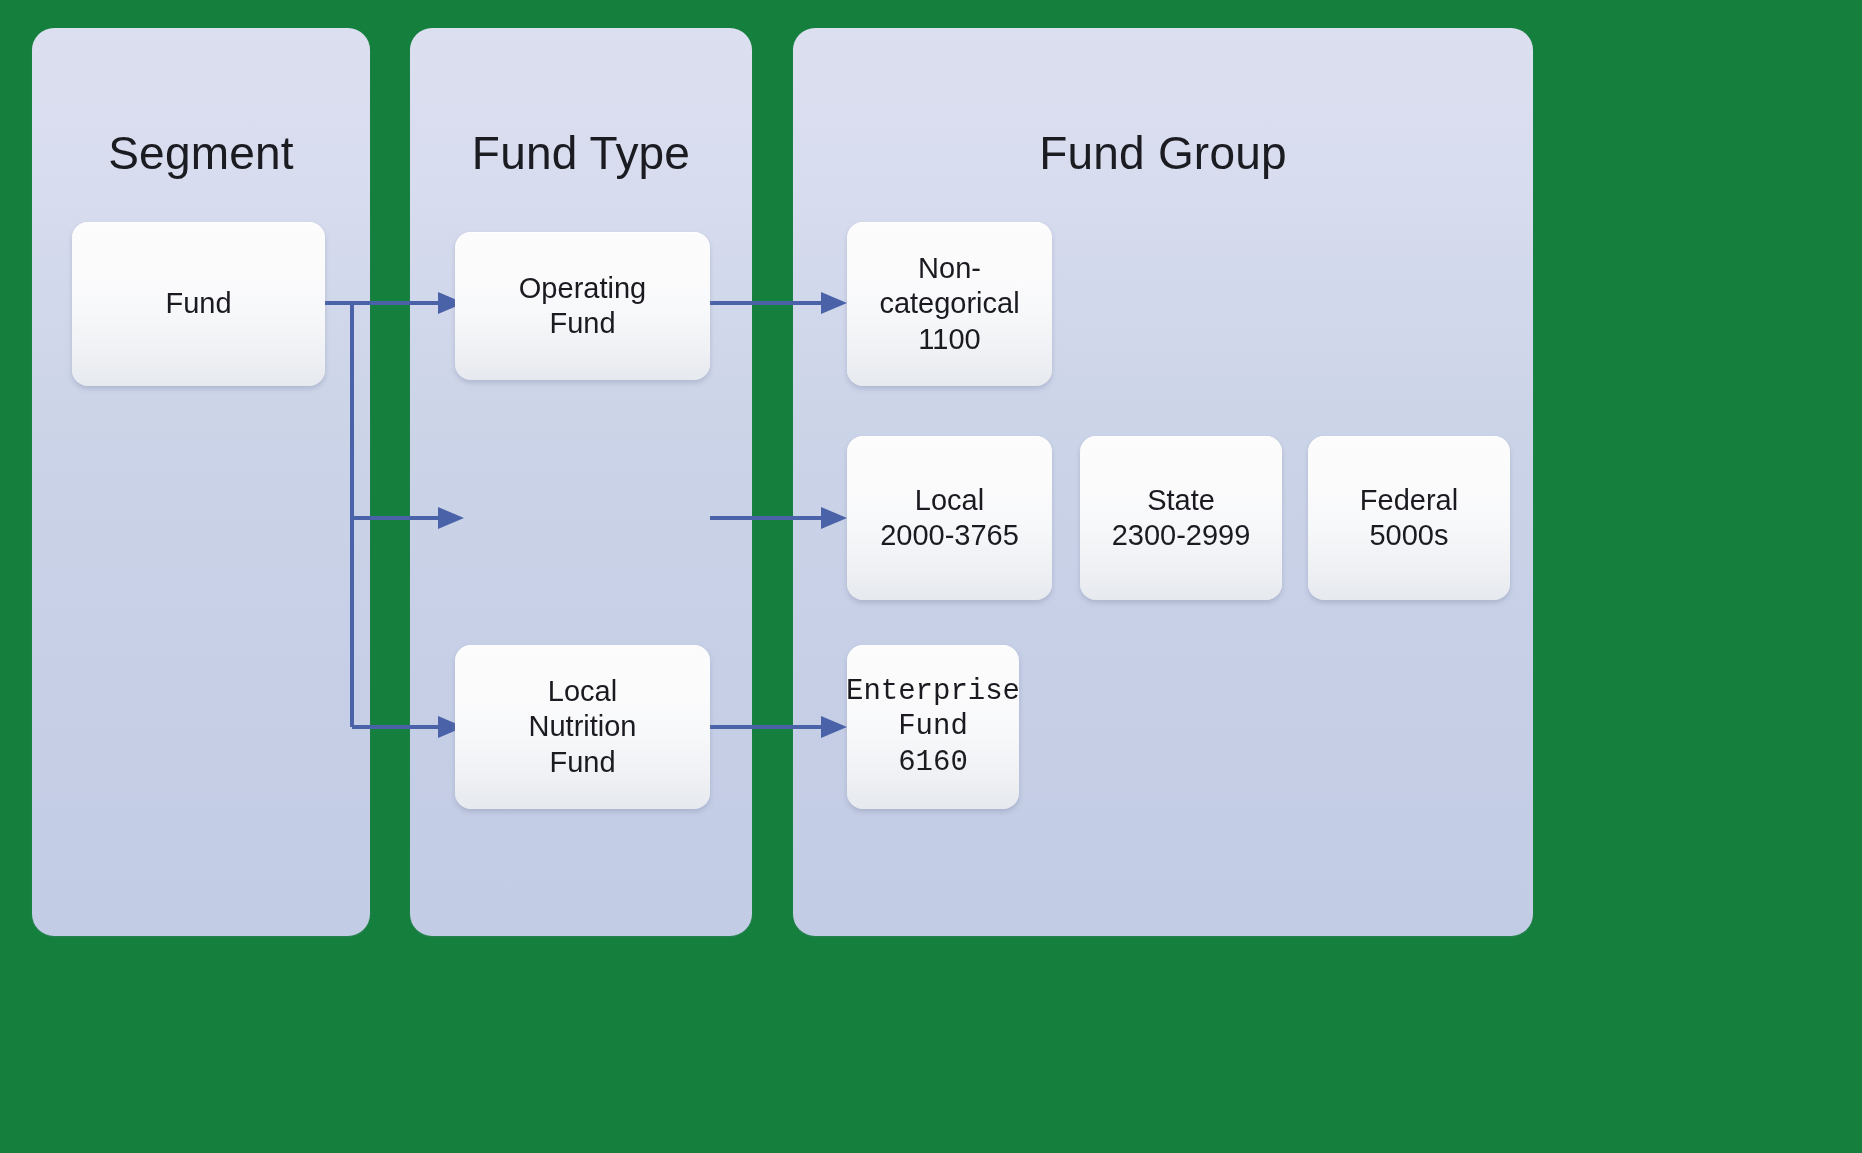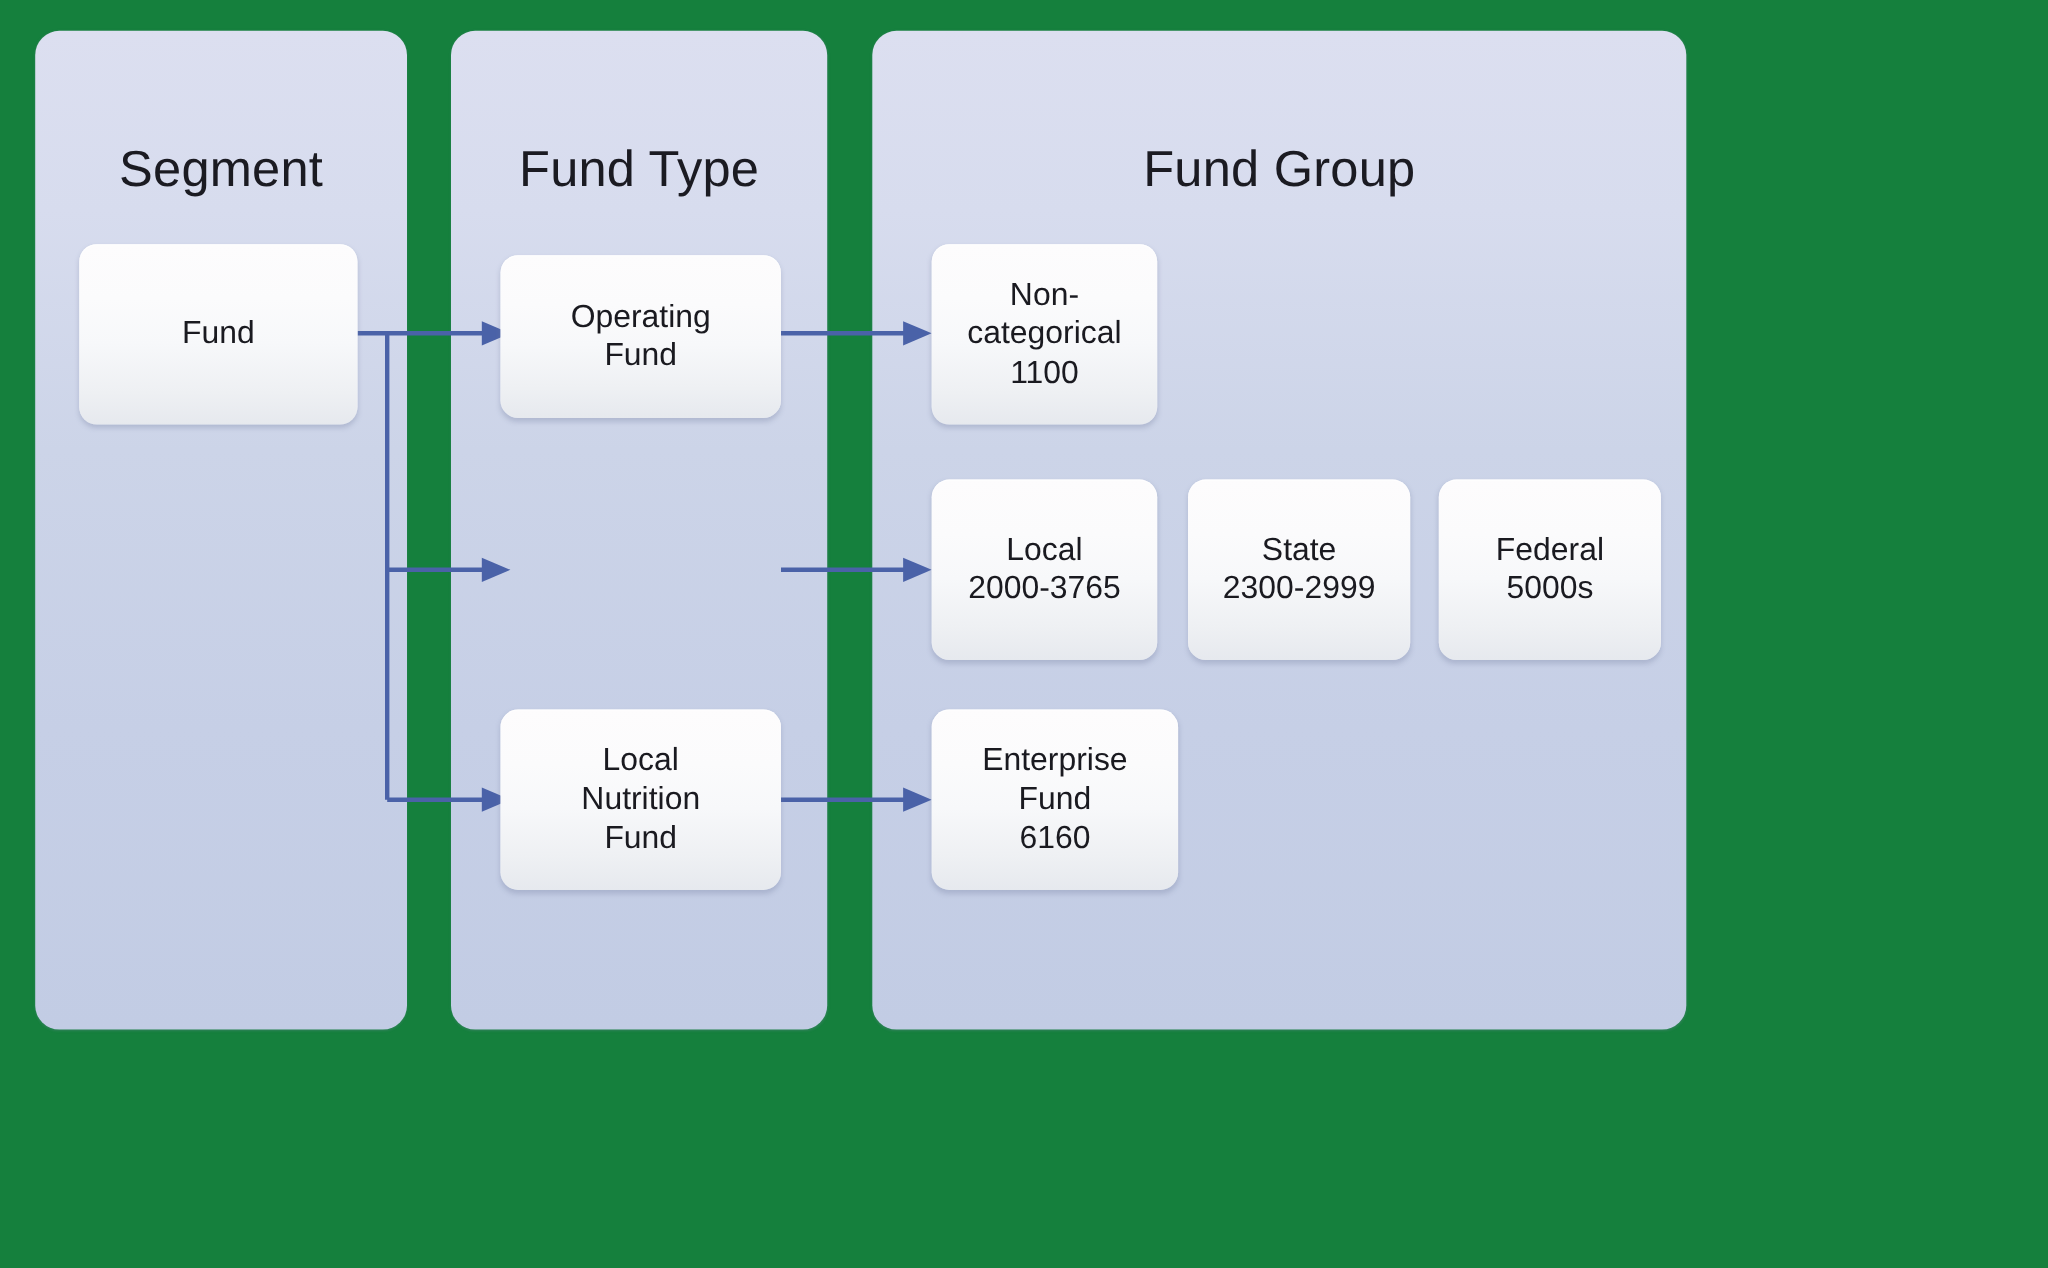--- a/index.html
+++ b/index.html
@@ -157,19 +157,19 @@
   <div class="node" style="left:1080px; top:436px; width:202px; height:164px;">
     <span class="node-label">State
 2300-2999</span>
   </div>
 
   <div class="node" style="left:1308px; top:436px; width:202px; height:164px;">
     <span class="node-label">Federal
 5000s</span>
   </div>
 
-  <div class="node" style="left:847px; top:645px; width:224px; height:164px;">
+  <div class="node" style="left:847px; top:645px; width:172px; height:164px;font-family:Liberation Mono, monospace;">
     <span class="node-label">Enterprise
 Fund
 6160</span>
   </div>
 
 </div>
 
 </body></html>

